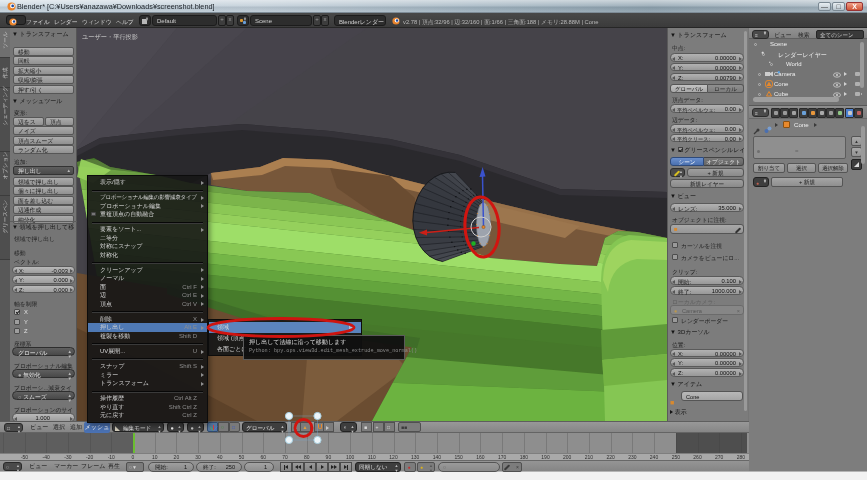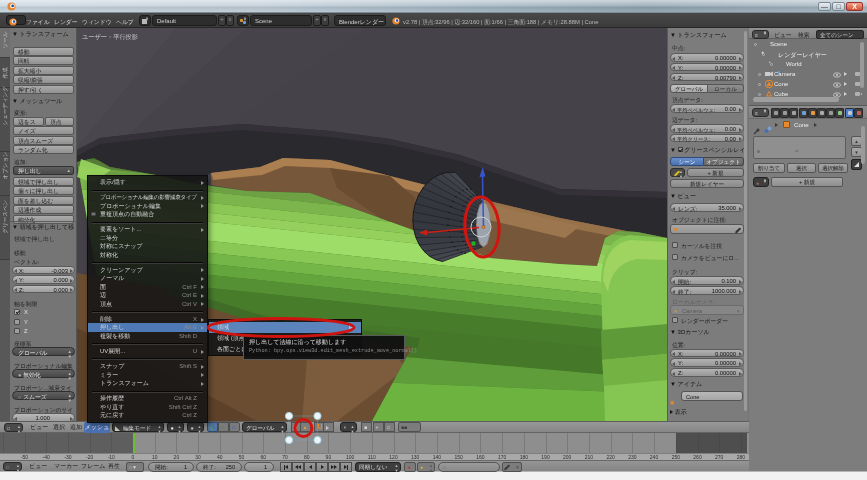--- a/index.html
+++ b/index.html
@@ -73,20 +73,21 @@
 <div id="root">
 
   <div class="abs" id="titlebar">
       <div class="shade"></div>
     </div>
   <svg id="blicon" class="abs" viewBox="0 0 10 10">
       <circle cx="5" cy="5" r="4.5" fill="#e8832c"></circle>
       <circle cx="6" cy="4.4" r="2.6" fill="#fff"></circle>
       <circle cx="6.3" cy="4.4" r="1.5" fill="#1b4aa0"></circle>
     </svg>
+  <div class="abs" id="titletext">Blender* [C:¥Users¥anazawa¥Downloads¥screenshot.blend]</div>
   <div class="winbtn" id="btnmin">
       <span>—</span>
     </div>
   <div class="winbtn" id="btnmax">
       <span>□</span>
     </div>
   <div class="winbtn" id="btncls">
       <span>X</span>
     </div>
 

